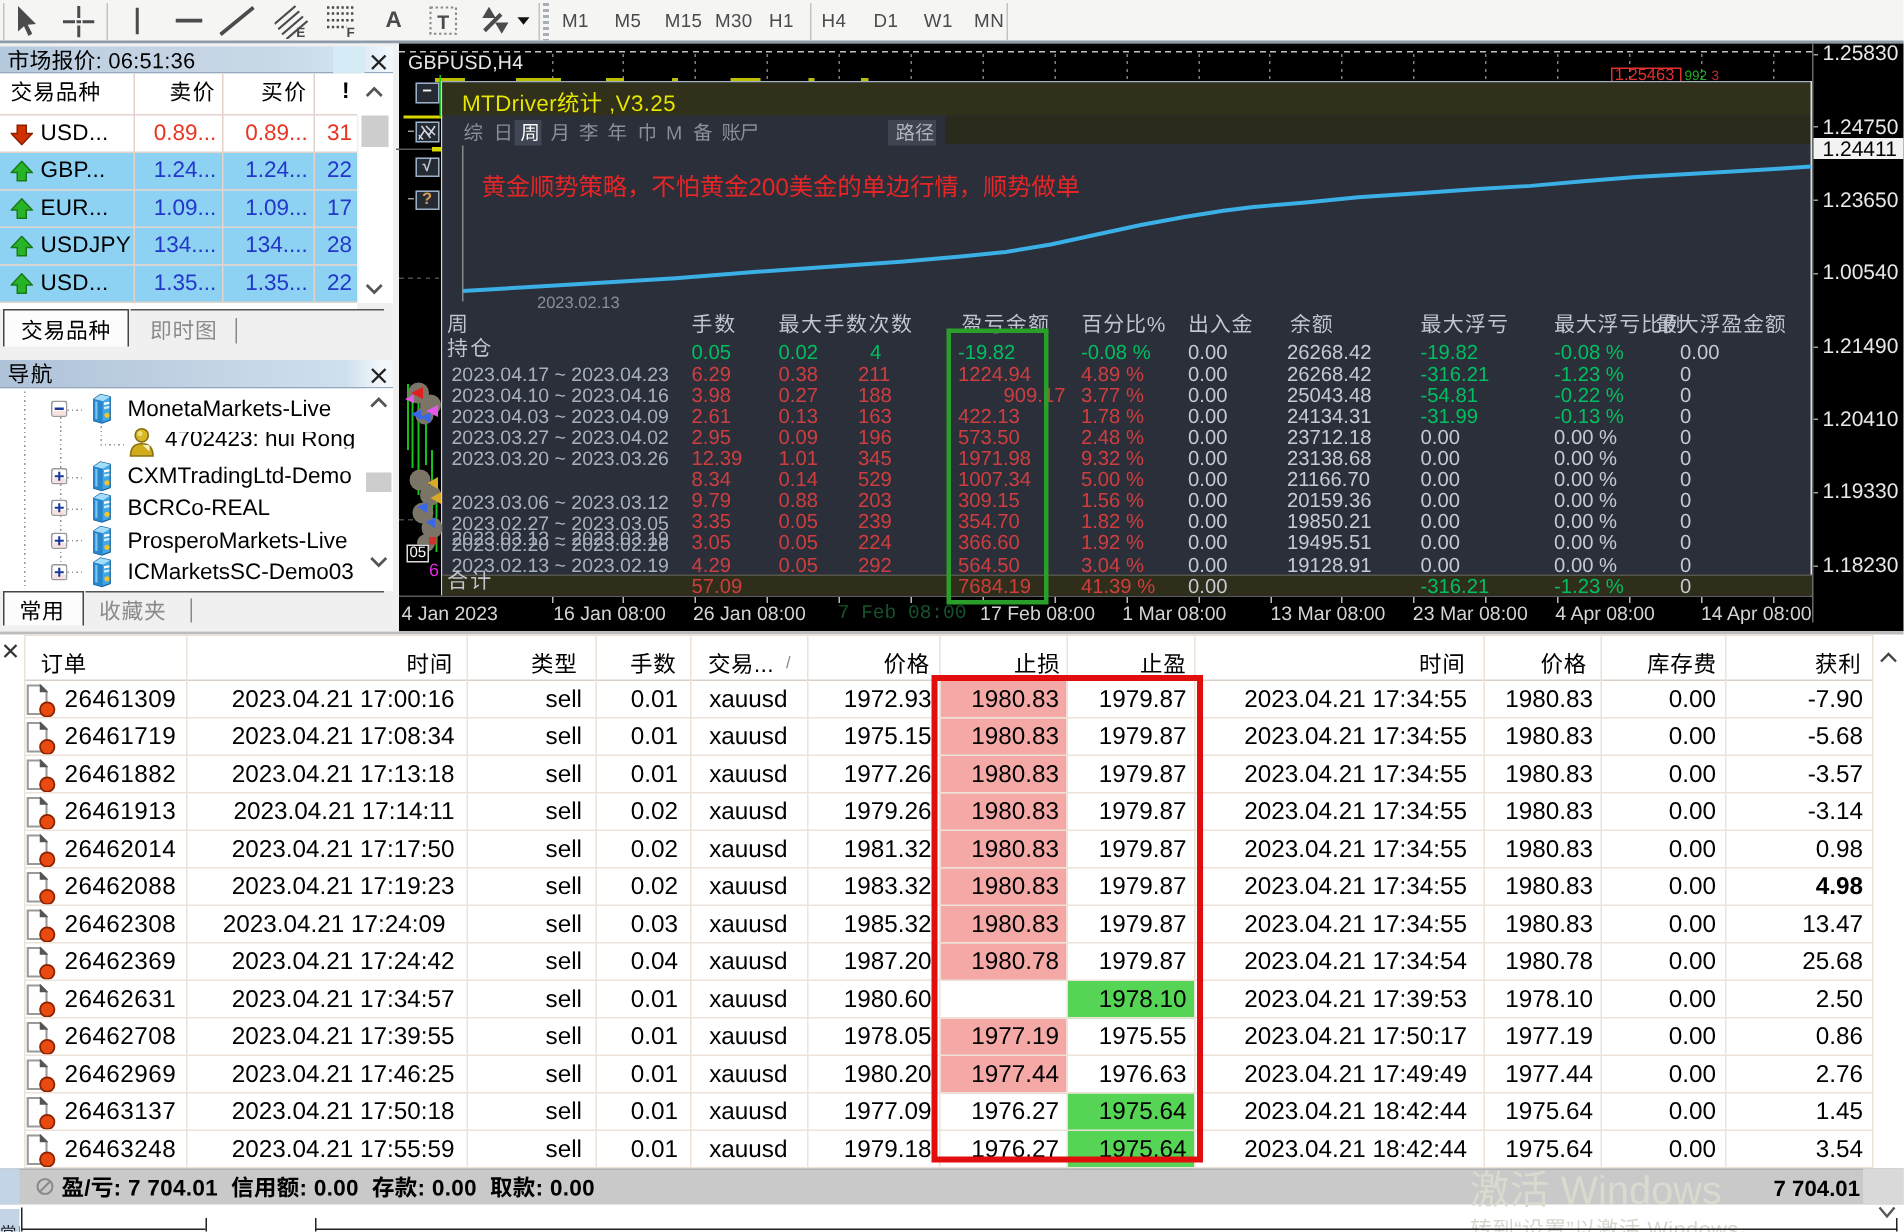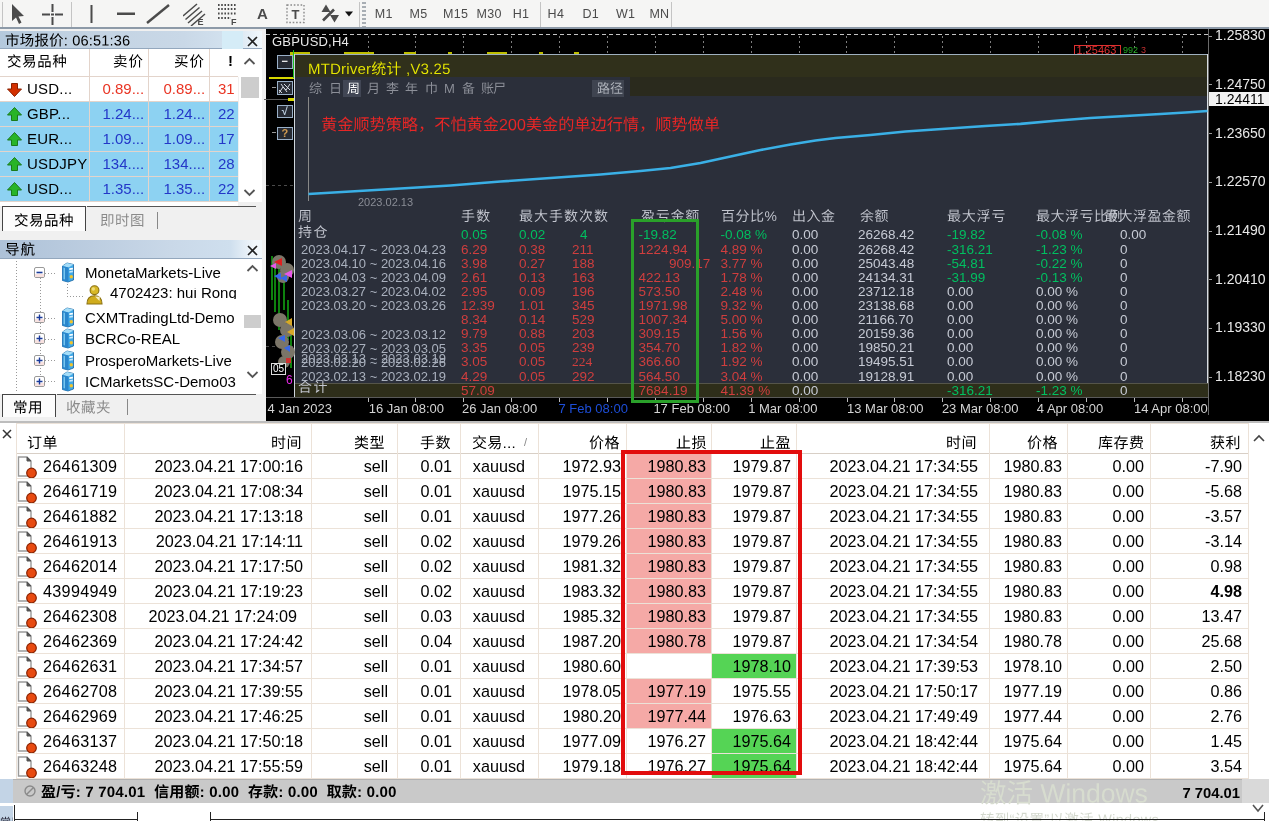--- a/index.html
+++ b/index.html
@@ -259,21 +259,21 @@
   </svg>
 <div style="position:absolute;left:127px;top:399px;width:1px;height:16px;background:#888;"></div>
 <div style="position:absolute;left:266px;top:29px;width:1003px;height:392px;background:#000"></div>
 <div style="position:absolute;left:1208px;top:29px;width:1px;height:386px;background:#6a6a6a;"></div>
 <div style="position:absolute;left:1215px;top:30.2px;font-size:14px;line-height:10.2px;color:#e8e8e8;white-space:pre;">1.25830</div>
 <div style="position:absolute;left:1209px;top:35.699999999999996px;width:3px;height:1px;background:#9a9a9a;"></div>
 <div style="position:absolute;left:1215px;top:78.9px;font-size:14px;line-height:10.2px;color:#e8e8e8;white-space:pre;">1.24750</div>
 <div style="position:absolute;left:1209px;top:84.39999999999999px;width:3px;height:1px;background:#9a9a9a;"></div>
 <div style="position:absolute;left:1215px;top:127.6px;font-size:14px;line-height:10.2px;color:#e8e8e8;white-space:pre;">1.23650</div>
 <div style="position:absolute;left:1209px;top:133.10000000000002px;width:3px;height:1px;background:#9a9a9a;"></div>
-<div style="position:absolute;left:1215px;top:176.3px;font-size:14px;line-height:10.2px;color:#e8e8e8;white-space:pre;">1.22570</div>
+<div style="position:absolute;left:1215px;top:176.3px;font-size:14px;line-height:10.2px;color:#e8e8e8;white-space:pre;">1.00540</div>
 <div style="position:absolute;left:1209px;top:181.80000000000004px;width:3px;height:1px;background:#9a9a9a;"></div>
 <div style="position:absolute;left:1215px;top:225.0px;font-size:14px;line-height:10.2px;color:#e8e8e8;white-space:pre;">1.21490</div>
 <div style="position:absolute;left:1209px;top:230.50000000000003px;width:3px;height:1px;background:#9a9a9a;"></div>
 <div style="position:absolute;left:1215px;top:273.7px;font-size:14px;line-height:10.2px;color:#e8e8e8;white-space:pre;">1.20410</div>
 <div style="position:absolute;left:1209px;top:279.2px;width:3px;height:1px;background:#9a9a9a;"></div>
 <div style="position:absolute;left:1215px;top:322.4px;font-size:14px;line-height:10.2px;color:#e8e8e8;white-space:pre;">1.19330</div>
 <div style="position:absolute;left:1209px;top:327.90000000000003px;width:3px;height:1px;background:#9a9a9a;"></div>
 <div style="position:absolute;left:1215px;top:371.1px;font-size:14px;line-height:10.2px;color:#e8e8e8;white-space:pre;">1.18230</div>
 <div style="position:absolute;left:1209px;top:376.6px;width:3px;height:1px;background:#9a9a9a;"></div>
 <div style="position:absolute;left:1209px;top:92.4px;width:60px;height:13.4px;background:#f2f2f2"></div>
@@ -355,21 +355,21 @@
 <path d="M12 90 L19 87 L19 94 Z" fill="#3868e8"></path>
 <path d="M18 100 L24 97 L24 104 Z" fill="#3868e8"></path>
 <rect x="20" y="110" width="5" height="5" fill="#d03030"></rect>
 </svg>
 <div style="position:absolute;left:271px;top:363px;width:15px;height:12px;border:1px solid #ddd;box-sizing:border-box;background:#000;color:#fff;font-size:10px;line-height:10px;text-align:center;">05</div>
 <div style="position:absolute;left:286px;top:374px;font-size:12px;line-height:12px;color:#e828e8;white-space:pre;">6</div>
 <div style="position:absolute;left:266px;top:397px;width:942px;height:1px;background:#5a5a5a;"></div>
 <div style="position:absolute;left:267.6px;top:403.5px;font-size:13px;line-height:9.5px;color:#d4d4d4;white-space:pre;">4 Jan 2023</div>
 <div style="position:absolute;left:368.8px;top:403.5px;font-size:13px;line-height:9.5px;color:#d4d4d4;white-space:pre;">16 Jan 08:00</div>
 <div style="position:absolute;left:462px;top:403.5px;font-size:13px;line-height:9.5px;color:#d4d4d4;white-space:pre;">26 Jan 08:00</div>
-<div style="position:absolute;left:558.5px;top:403.5px;font-size:13px;line-height:9.5px;color:#1d4ed8;white-space:pre;">7 Feb 08:00</div>
+<div style="position:absolute;left:558.5px;top:403.5px;font-size:13px;line-height:9.5px;color:#14532d;white-space:pre;font-family:Liberation Mono, monospace;">7 Feb 08:00</div>
 <div style="position:absolute;left:653.4px;top:403.5px;font-size:13px;line-height:9.5px;color:#d4d4d4;white-space:pre;">17 Feb 08:00</div>
 <div style="position:absolute;left:748.2px;top:403.5px;font-size:13px;line-height:9.5px;color:#d4d4d4;white-space:pre;">1 Mar 08:00</div>
 <div style="position:absolute;left:847px;top:403.5px;font-size:13px;line-height:9.5px;color:#d4d4d4;white-space:pre;">13 Mar 08:00</div>
 <div style="position:absolute;left:941.9px;top:403.5px;font-size:13px;line-height:9.5px;color:#d4d4d4;white-space:pre;">23 Mar 08:00</div>
 <div style="position:absolute;left:1036.8px;top:403.5px;font-size:13px;line-height:9.5px;color:#d4d4d4;white-space:pre;">4 Apr 08:00</div>
 <div style="position:absolute;left:1134px;top:403.5px;font-size:13px;line-height:9.5px;color:#d4d4d4;white-space:pre;">14 Apr 08:00</div>
 <div style="position:absolute;left:367.5px;top:398px;width:1px;height:4px;background:#bbb;"></div>
 <div style="position:absolute;left:415.4px;top:398px;width:1px;height:4px;background:#bbb;"></div>
 <div style="position:absolute;left:463.29999999999995px;top:398px;width:1px;height:4px;background:#bbb;"></div>
 <div style="position:absolute;left:511.19999999999993px;top:398px;width:1px;height:4px;background:#bbb;"></div>
@@ -565,21 +565,21 @@
 <div style="position:absolute;left:638.6px;top:343.3px;font-size:13.5px;line-height:9.9px;color:#cf3e3e;white-space:pre;">354.70</div>
 <div style="position:absolute;left:720.6px;top:343.3px;font-size:13.5px;line-height:9.9px;color:#cf3e3e;white-space:pre;">1.82 %</div>
 <div style="position:absolute;left:792px;top:343.3px;font-size:13.5px;line-height:9.9px;color:#c6cad4;white-space:pre;">0.00</div>
 <div style="position:absolute;left:858px;top:343.3px;font-size:13.5px;line-height:9.9px;color:#c6cad4;white-space:pre;">19850.21</div>
 <div style="position:absolute;left:947px;top:343.3px;font-size:13.5px;line-height:9.9px;color:#c6cad4;white-space:pre;">0.00</div>
 <div style="position:absolute;left:1036px;top:343.3px;font-size:13.5px;line-height:9.9px;color:#c6cad4;white-space:pre;">0.00 %</div>
 <div style="position:absolute;left:1120px;top:343.3px;font-size:13.5px;line-height:9.9px;color:#c6cad4;white-space:pre;">0</div>
 <div style="position:absolute;left:301px;top:357.8px;font-size:13px;line-height:9.5px;color:#a9b0bd;white-space:pre;">2023.02.20 ~ 2023.02.26</div>
 <div style="position:absolute;left:461px;top:357.4px;font-size:13.5px;line-height:9.9px;color:#cf3e3e;white-space:pre;">3.05</div>
 <div style="position:absolute;left:519px;top:357.4px;font-size:13.5px;line-height:9.9px;color:#cf3e3e;white-space:pre;">0.05</div>
-<div style="position:absolute;left:572px;top:357.4px;font-size:13.5px;line-height:9.9px;color:#cf3e3e;white-space:pre;font-family:Liberation Serif, serif;">224</div>
+<div style="position:absolute;left:572px;top:357.4px;font-size:13.5px;line-height:9.9px;color:#cf3e3e;white-space:pre;">224</div>
 <div style="position:absolute;left:638.6px;top:357.4px;font-size:13.5px;line-height:9.9px;color:#cf3e3e;white-space:pre;">366.60</div>
 <div style="position:absolute;left:720.6px;top:357.4px;font-size:13.5px;line-height:9.9px;color:#cf3e3e;white-space:pre;">1.92 %</div>
 <div style="position:absolute;left:792px;top:357.4px;font-size:13.5px;line-height:9.9px;color:#c6cad4;white-space:pre;">0.00</div>
 <div style="position:absolute;left:858px;top:357.4px;font-size:13.5px;line-height:9.9px;color:#c6cad4;white-space:pre;">19495.51</div>
 <div style="position:absolute;left:947px;top:357.4px;font-size:13.5px;line-height:9.9px;color:#c6cad4;white-space:pre;">0.00</div>
 <div style="position:absolute;left:1036px;top:357.4px;font-size:13.5px;line-height:9.9px;color:#c6cad4;white-space:pre;">0.00 %</div>
 <div style="position:absolute;left:1120px;top:357.4px;font-size:13.5px;line-height:9.9px;color:#c6cad4;white-space:pre;">0</div>
 <div style="position:absolute;left:301px;top:371.9px;font-size:13px;line-height:9.5px;color:#a9b0bd;white-space:pre;">2023.02.13 ~ 2023.02.19</div>
 <div style="position:absolute;left:461px;top:371.5px;font-size:13.5px;line-height:9.9px;color:#cf3e3e;white-space:pre;">4.29</div>
 <div style="position:absolute;left:519px;top:371.5px;font-size:13.5px;line-height:9.9px;color:#cf3e3e;white-space:pre;">0.05</div>
@@ -738,21 +738,21 @@
 <div style="position:absolute;right:291px;top:560.9px;font-size:16.2px;line-height:11.8px;color:#000;white-space:pre;">2023.04.21 17:34:55</div>
 <div style="position:absolute;right:207px;top:560.9px;font-size:16.2px;line-height:11.8px;color:#000;white-space:pre;">1980.83</div>
 <div style="position:absolute;right:125px;top:560.9px;font-size:16.2px;line-height:11.8px;color:#000;white-space:pre;">0.00</div>
 <div style="position:absolute;right:27px;top:560.9px;font-size:16.2px;line-height:11.8px;color:#000;white-space:pre;">0.98</div>
 <div style="position:absolute;left:626.5px;top:579px;width:84px;height:25px;background:#f5a9a6;"></div>
 <svg style="position:absolute;left:17px;top:581px;" width="21" height="22" viewBox="0 0 21 22">
     <path d="M1.5 1 L10 1 L14 5 L14 20 L1.5 20 Z" fill="#fefefe" stroke="#9a9a9a" stroke-width="1.4"></path>
     <path d="M10 1 L10 5 L14 5 Z" fill="#555" stroke="#555"></path>
     <circle cx="14.5" cy="17" r="4.8" fill="#e84a10" stroke="#8a2200" stroke-width="1.2"></circle>
   </svg>
-<div style="position:absolute;left:43px;top:585.9px;font-size:16.2px;line-height:11.8px;color:#000;white-space:pre;letter-spacing:0.3px;">43994949</div>
+<div style="position:absolute;left:43px;top:585.9px;font-size:16.2px;line-height:11.8px;color:#000;white-space:pre;letter-spacing:0.3px;">26462088</div>
 <div style="position:absolute;right:966px;top:585.9px;font-size:16.2px;line-height:11.8px;color:#000;white-space:pre;">2023.04.21 17:19:23</div>
 <div style="position:absolute;right:881px;top:585.9px;font-size:16.2px;line-height:11.8px;color:#000;white-space:pre;">sell</div>
 <div style="position:absolute;right:817px;top:585.9px;font-size:16.2px;line-height:11.8px;color:#000;white-space:pre;">0.02</div>
 <div style="position:absolute;right:744px;top:585.9px;font-size:16.2px;line-height:11.8px;color:#000;white-space:pre;">xauusd</div>
 <div style="position:absolute;right:648px;top:585.9px;font-size:16.2px;line-height:11.8px;color:#000;white-space:pre;">1983.32</div>
 <div style="position:absolute;right:563px;top:585.9px;font-size:16.2px;line-height:11.8px;color:#000;white-space:pre;">1980.83</div>
 <div style="position:absolute;right:478px;top:585.9px;font-size:16.2px;line-height:11.8px;color:#000;white-space:pre;">1979.87</div>
 <div style="position:absolute;right:291px;top:585.9px;font-size:16.2px;line-height:11.8px;color:#000;white-space:pre;">2023.04.21 17:34:55</div>
 <div style="position:absolute;right:207px;top:585.9px;font-size:16.2px;line-height:11.8px;color:#000;white-space:pre;">1980.83</div>
 <div style="position:absolute;right:125px;top:585.9px;font-size:16.2px;line-height:11.8px;color:#000;white-space:pre;">0.00</div>

